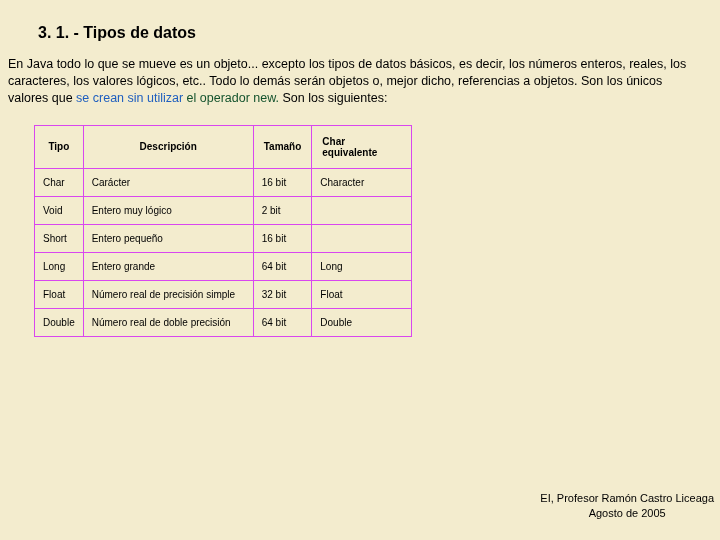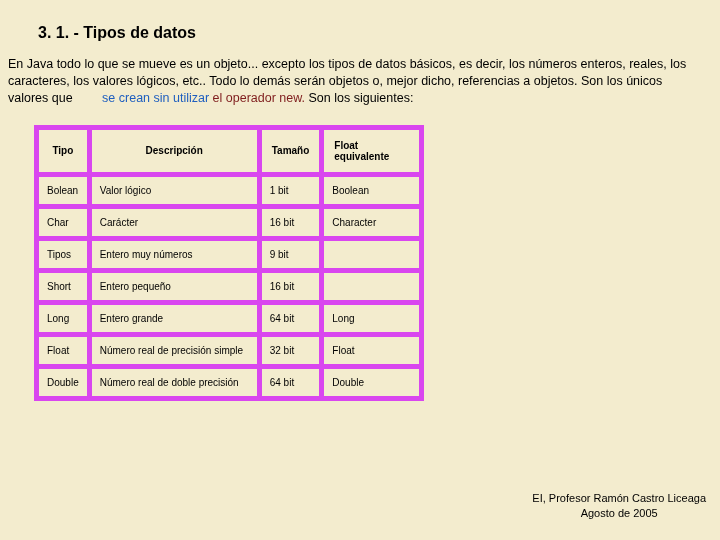--- a/index.html
+++ b/index.html
@@ -18,48 +18,48 @@
     font-weight: bold;
     font-size: 16px;
     padding: 24px 0 10px 38px;
   }
   .para {
     font-family: "Comic Sans MS", cursive, sans-serif;
     font-size: 12.5px;
     line-height: 1.35;
     padding: 4px 14px 0 8px;
   }
-  .link1 { color: #1f5fbf; margin-left: 26px; }
-  .link2 { color: #7f1d1d; }
+  .link1 { color: #1f5fbf; }
+  .link2 { color: #14532d; }
   table {
     border-collapse: collapse;
     margin: 18px 0 0 34px;
     font-size: 10px;
   }
   th, td {
-    border: 5px solid #d946ef;
+    border: 1px solid #d946ef;
     text-align: left;
     vertical-align: middle;
   }
   th {
     font-weight: bold;
     padding: 10px 10px;
   }
   th.tipo { text-align: center; width: 44px; }
   th.desc { text-align: center; width: 170px; margin-top: 18px; }
   th.tam { width: 52px; }
   th.cls { width: 100px; }
   td { padding: 8px 8px; }
   td.c0 { width: 44px; }
   td.c1 { width: 170px; }
   td.c2 { width: 52px; }
   td.c3 { width: 100px; }
   .footer {
     position: absolute;
-    right: 14px;
+    right: 6px;
     bottom: 20px;
     font-family: Arial, sans-serif;
     font-size: 11px;
     text-align: center;
     line-height: 1.3;
   }
 </style>
 </head>
 <body>
 
@@ -68,40 +68,34 @@
 <div class="para">
   <span>En Java todo lo que se mueve es un objeto... excepto los tipos de datos básicos, es decir, los números enteros, reales, los caracteres, los valores lógicos, etc.. Todo lo demás serán objetos o, mejor dicho, referencias a objetos. Son los únicos valores que </span><span class="link1">se crean sin utilizar</span><span class="link2"> el operador new.</span><span> Son los siguientes:</span>
 </div>
 
 <table>
   <thead>
     <tr>
       <th class="tipo">Tipo</th>
       <th class="desc">Descripción</th>
       <th class="tam">Tamaño</th>
-      <th class="cls">Float equivalente</th>
+      <th class="cls">Char equivalente</th>
     </tr>
   </thead>
   <tbody id="tbody">
-      <tr>
-        <td class="c0">Bolean</td>
-        <td class="c1">Valor lógico</td>
-        <td class="c2">1 bit</td>
-        <td class="c3">Boolean</td>
-      </tr>
       <tr>
         <td class="c0">Char</td>
         <td class="c1">Carácter</td>
         <td class="c2">16 bit</td>
         <td class="c3">Character</td>
       </tr>
       <tr>
-        <td class="c0">Tipos</td>
-        <td class="c1">Entero muy números</td>
-        <td class="c2">9 bit</td>
+        <td class="c0">Void</td>
+        <td class="c1">Entero muy lógico</td>
+        <td class="c2">2 bit</td>
         <td class="c3"></td>
       </tr>
       <tr>
         <td class="c0">Short</td>
         <td class="c1">Entero pequeño</td>
         <td class="c2">16 bit</td>
         <td class="c3"></td>
       </tr>
       <tr>
         <td class="c0">Long</td>

